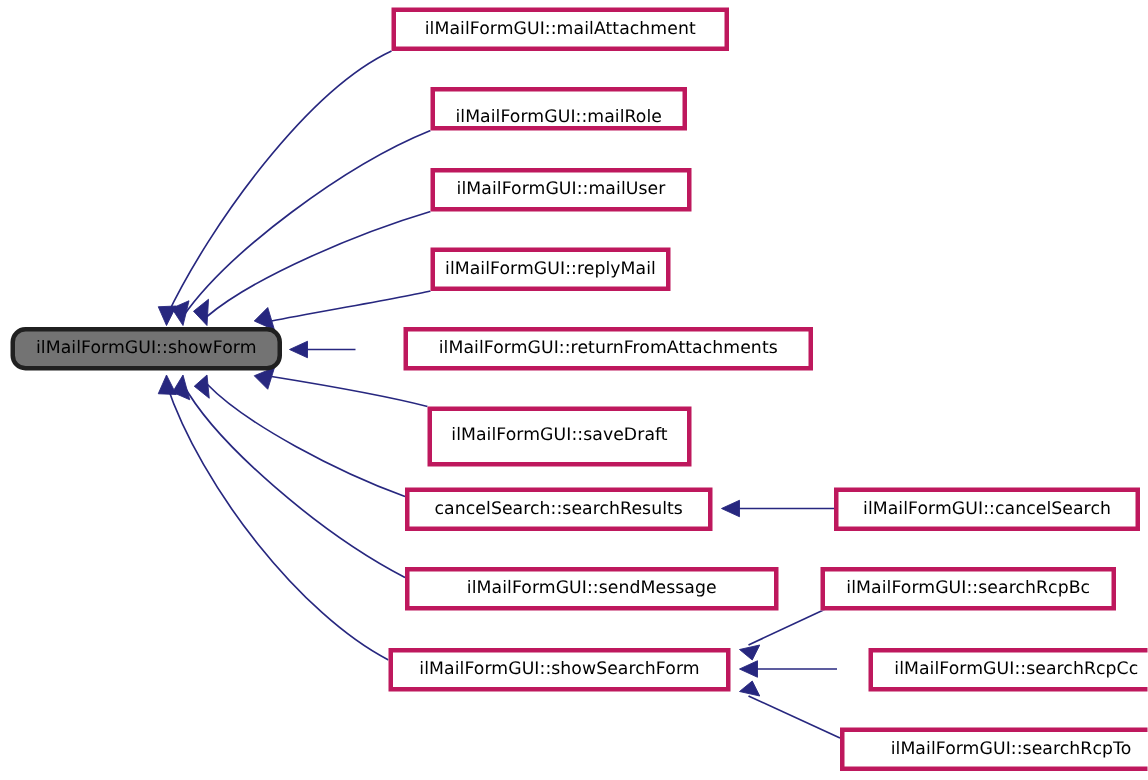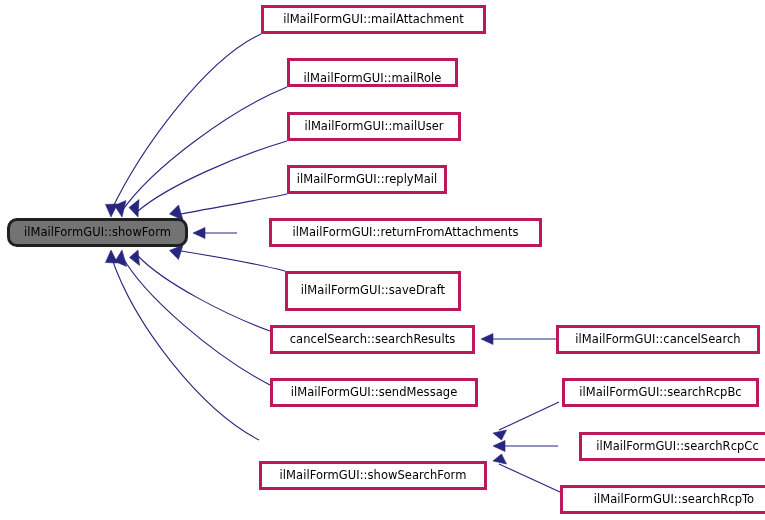--- a/index.html
+++ b/index.html
@@ -127,30 +127,30 @@
     </div>
     <div class="node" style="left: 237px; top: 218px; width: 273px; height: 29px; margin-left: 32px;">
       <span class="node-label">ilMailFormGUI::returnFromAttachments</span>
     </div>
     <div class="node" style="left: 285px; top: 271px; width: 176px; height: 40px;">
       <span class="node-label">ilMailFormGUI::saveDraft</span>
     </div>
     <div class="node" style="left: 270px; top: 325px; width: 205px; height: 29px;">
       <span class="node-label">cancelSearch::searchResults</span>
     </div>
-    <div class="node" style="left: 270px; top: 378px; width: 208px; height: 29px;">
+    <div class="node" style="left: 270px; top: 378px; width: 249px; height: 29px;">
       <span class="node-label">ilMailFormGUI::sendMessage</span>
     </div>
-    <div class="node" style="left: 259px; top: 432px; width: 228px; height: 29px; margin-top: 29px;">
+    <div class="node" style="left: 259px; top: 432px; width: 228px; height: 29px;">
       <span class="node-label">ilMailFormGUI::showSearchForm</span>
     </div>
     <div class="node" style="left: 556px; top: 325px; width: 204px; height: 29px;">
       <span class="node-label">ilMailFormGUI::cancelSearch</span>
     </div>
-    <div class="node" style="left: 562px; top: 378px; width: 197px; height: 29px;">
+    <div class="node" style="left: 547px; top: 378px; width: 197px; height: 29px;">
       <span class="node-label">ilMailFormGUI::searchRcpBc</span>
     </div>
     <div class="node" style="left: 558px; top: 432px; width: 197px; height: 29px; margin-left: 21px;">
       <span class="node-label">ilMailFormGUI::searchRcpCc</span>
     </div>
     <div class="node" style="left: 560px; top: 485px; width: 228px; height: 29px;">
       <span class="node-label">ilMailFormGUI::searchRcpTo</span>
     </div>
   </div>
 

